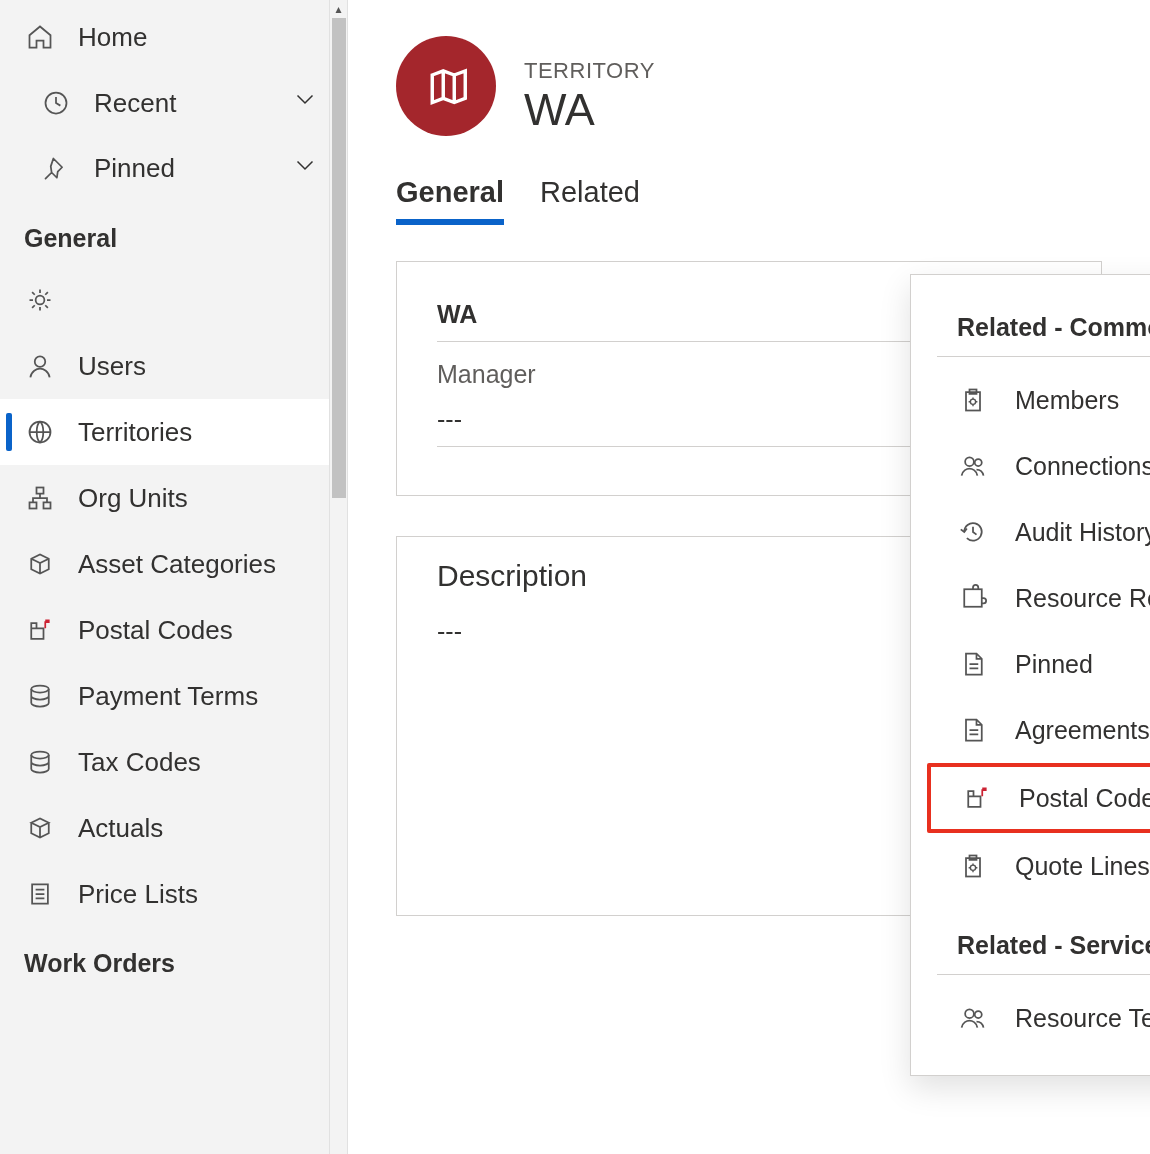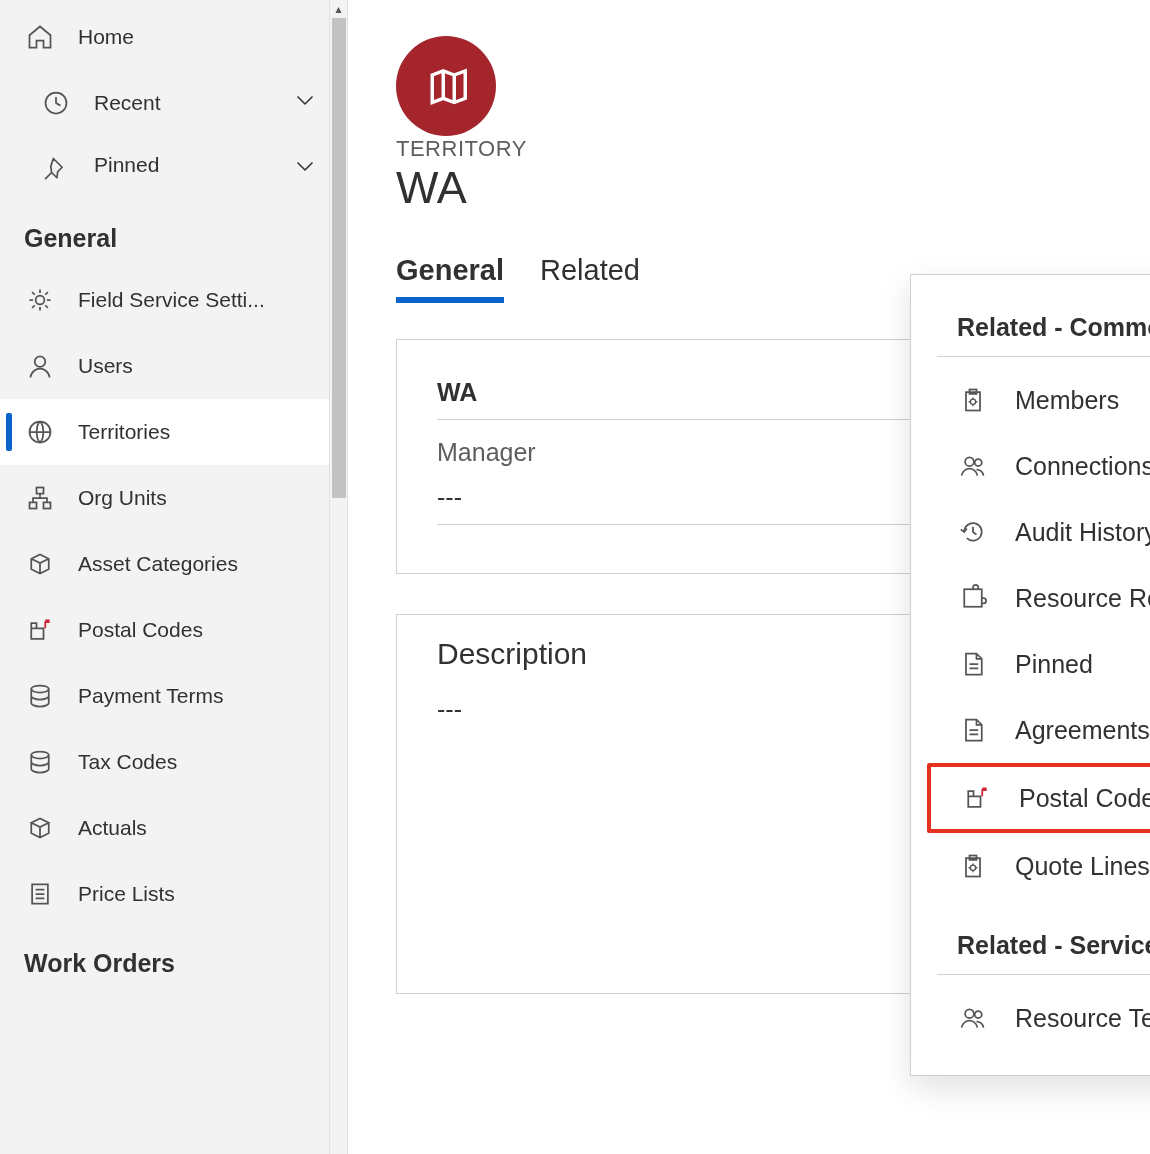--- a/index.html
+++ b/index.html
@@ -37,21 +37,21 @@
       top: 18px; left: 2px;
       width: 14px;
       height: 480px;
       background: #c2c2c2;
     }
     .sidebar-item {
       display: flex;
       align-items: center;
       height: 66px;
       padding-left: 24px;
-      font-size: 21px;
+      font-size: 26px;
       color: #323130;
       cursor: pointer;
     }
     .sidebar-item .icon {
       width: 32px; height: 32px;
       display: flex; align-items: center; justify-content: center;
       margin-right: 22px;
       color: #555;
     }
     .sidebar-item.expandable { justify-content: space-between; padding-right: 30px; padding-left: 40px; }
@@ -71,21 +71,21 @@
       color: #323130;
     }
     .chevron svg { width: 24px; height: 24px; }
     .sidebar-item .icon svg { width: 28px; height: 28px; }
     
     .main {
       flex: 1;
       padding: 36px 48px 0 48px;
       position: relative;
     }
-    .record-header { display: flex; align-items: flex-start; margin-bottom: 40px; flex-direction: column; }
+    .record-header { display: flex; align-items: flex-end; gap: 28px; margin-bottom: 40px; }
     .record-avatar {
       width: 100px; height: 100px; border-radius: 50%;
       background: #a4262c;
       display: flex; align-items: center; justify-content: center;
     }
     .record-avatar svg { width: 44px; height: 44px; }
     .record-type { font-size: 22px; color: #605e5c; letter-spacing: .5px; }
     .record-title { font-size: 45px; color: #323130; }
     .tabs { display: flex; gap: 36px; border-bottom: none; margin-bottom: 36px; }
     .tab { font-size: 29px; color: #323130; padding-bottom: 10px; cursor:pointer; }
@@ -262,21 +262,20 @@
   </div>
 
   <div class="sidebar-section">General</div>
 
   <div class="sidebar-item">
     <span class="icon">
         <svg viewBox="0 0 32 32">
           <use href="#i-gear"></use>
         </svg>
       </span>
-    <span>Field Service Setti...</span>
   </div>
   <div class="sidebar-item">
     <span class="icon">
         <svg viewBox="0 0 32 32">
           <use href="#i-user"></use>
         </svg>
       </span>
     <span>Users</span>
   </div>
   <div class="sidebar-item active" style="position:relative">

